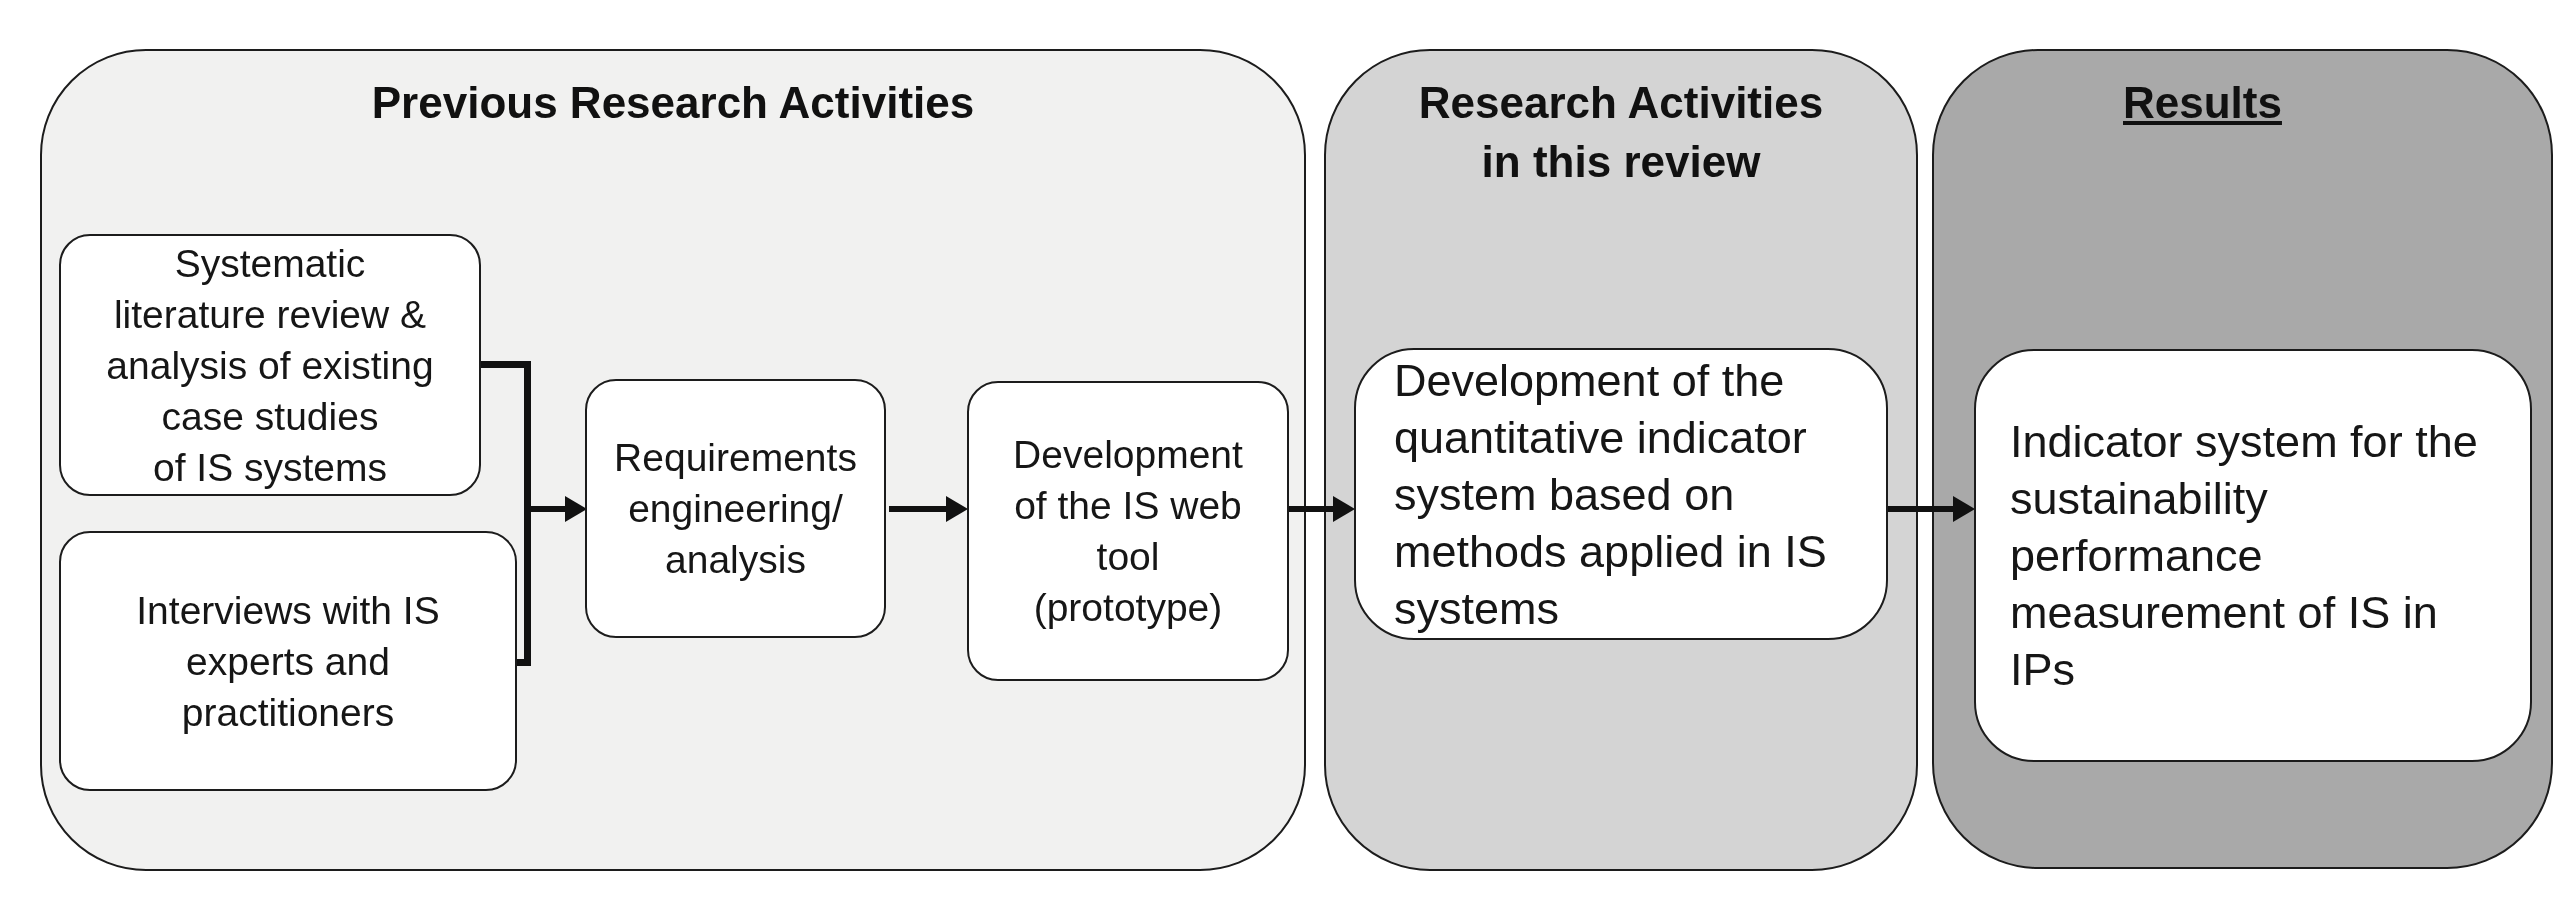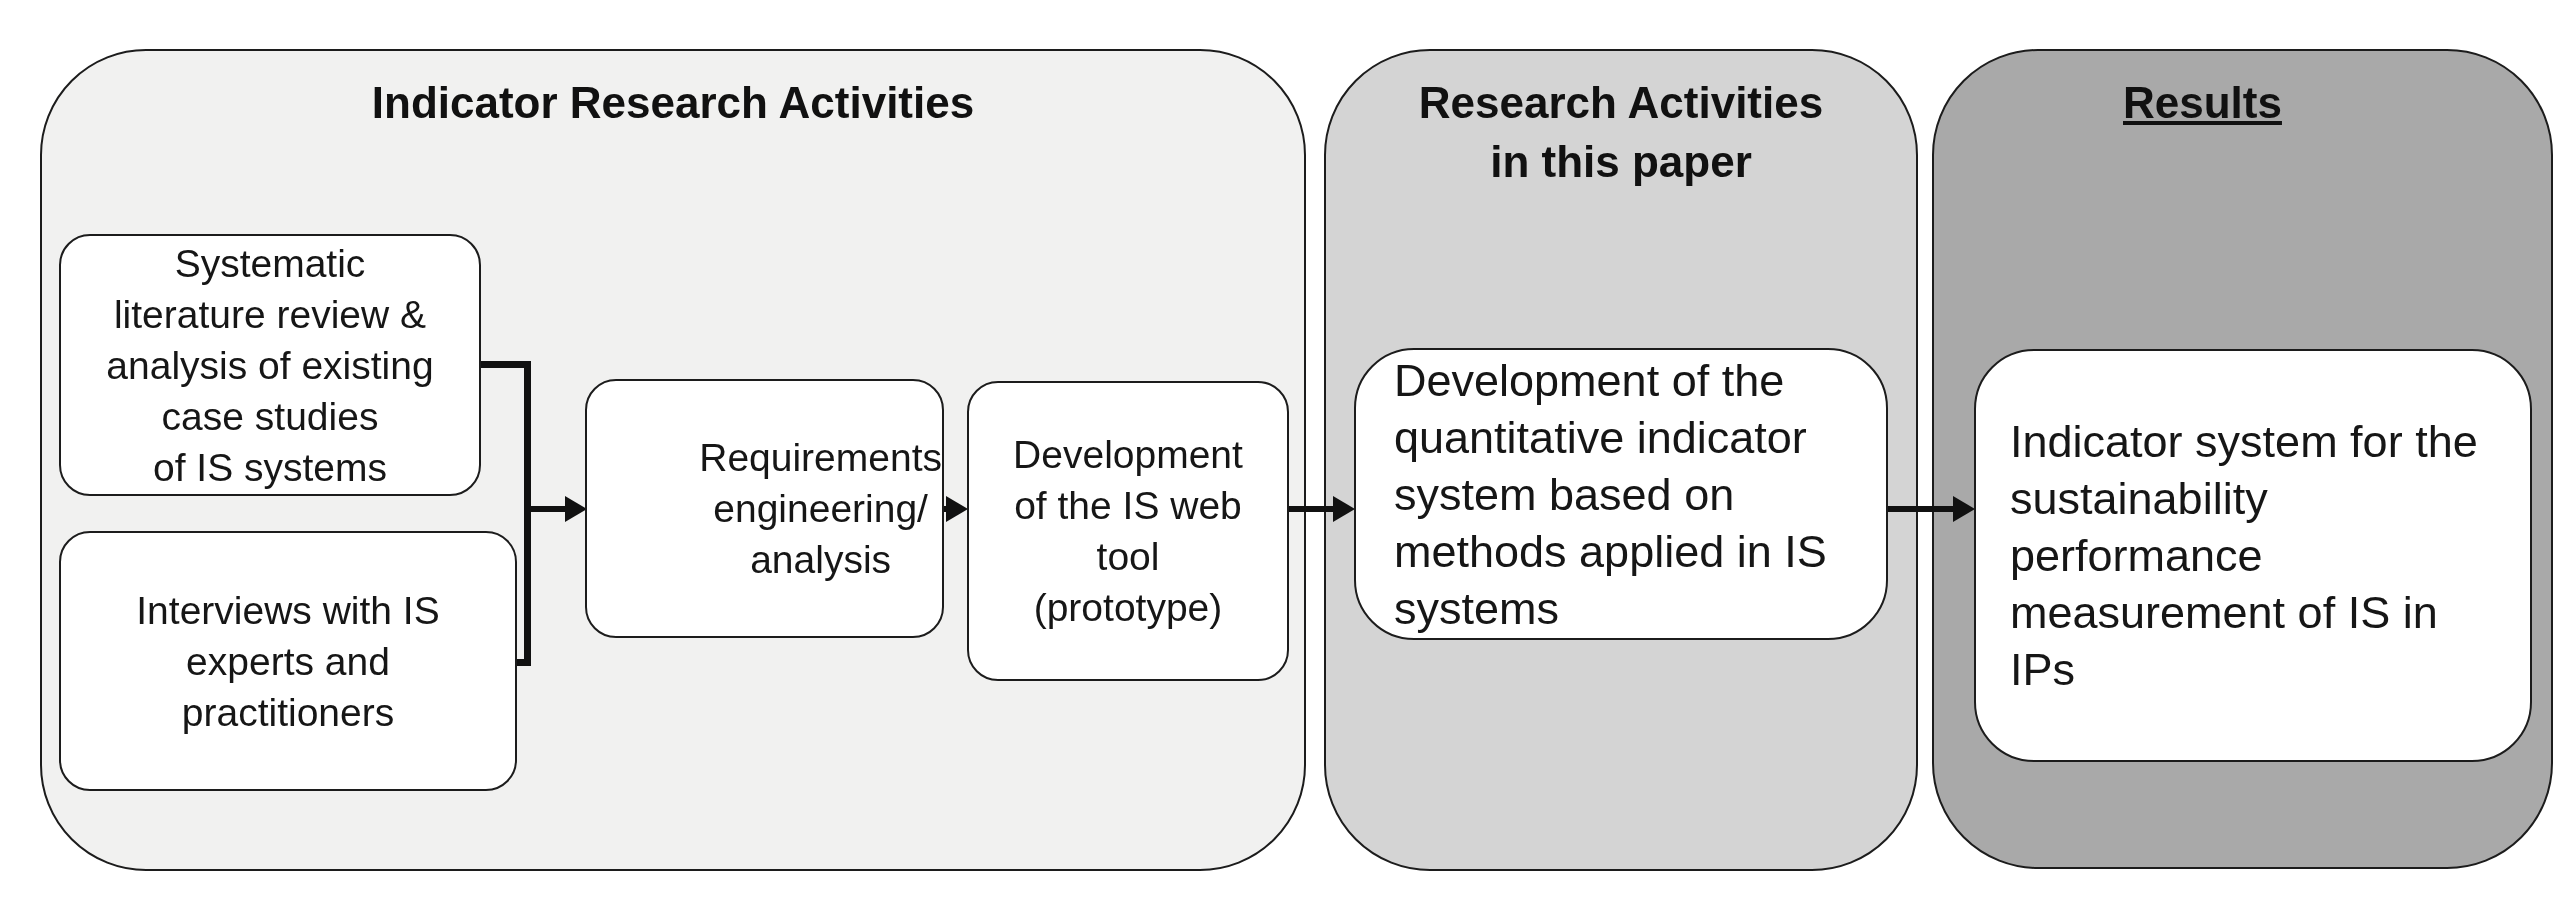--- a/index.html
+++ b/index.html
@@ -82,23 +82,23 @@
 </style>
 </head>
 <body>
 
 <div id="canvas">
 
   <div class="panel" style="left:40px; top:49px; width:1266px; height:822px; background:#f1f1f0;"></div>
   <div class="panel" style="left:1324px; top:49px; width:594px; height:822px; background:#d4d4d4;"></div>
   <div class="panel" style="left:1932px; top:49px; width:621px; height:820px; background:#a9a9a9;"></div>
 
-  <div class="panel-title" style="left:40px; width:1266px;">Indicator Research Activities</div>
+  <div class="panel-title" style="left:40px; width:1266px;">Previous Research Activities</div>
   <div class="panel-title" style="left:1324px; width:594px;">Research Activities
-in this paper</div>
+in this review</div>
   <div class="panel-title" style="left:1892px; width:621px;text-decoration:underline;">Results</div>
 
   <div class="conn" style="left:478px; top:361px; width:53px; height:7px;"></div>
   <div class="conn" style="left:476px; top:659px; width:55px; height:7px;"></div>
   <div class="conn" style="left:524px; top:361px; width:7px; height:305px;"></div>
 
   <div class="arrow-shaft" style="left:527px; top:506px; width:38px;"></div>
   <div class="arrow-head" style="left:565px; top:496px;"></div>
 
   <div class="arrow-shaft" style="left:889px; top:506px; width:58px;"></div>
@@ -117,21 +117,21 @@
 case studies
 of IS systems</div>
   </div>
 
   <div class="node node-small" style="left:59px; top:531px; width:458px; height:260px;">
     <div class="node-text">Interviews with IS
 experts and
 practitioners</div>
   </div>
 
-  <div class="node node-small" style="left:585px; top:379px; width:359px; height:259px;justify-content:flex-end;">
+  <div class="node node-small" style="left:585px; top:379px; width:301px; height:259px;">
     <div class="node-text">Requirements
 engineering/
 analysis</div>
   </div>
 
   <div class="node node-small" style="left:967px; top:381px; width:322px; height:300px;">
     <div class="node-text">Development
 of the IS web
 tool
 (prototype)</div>

